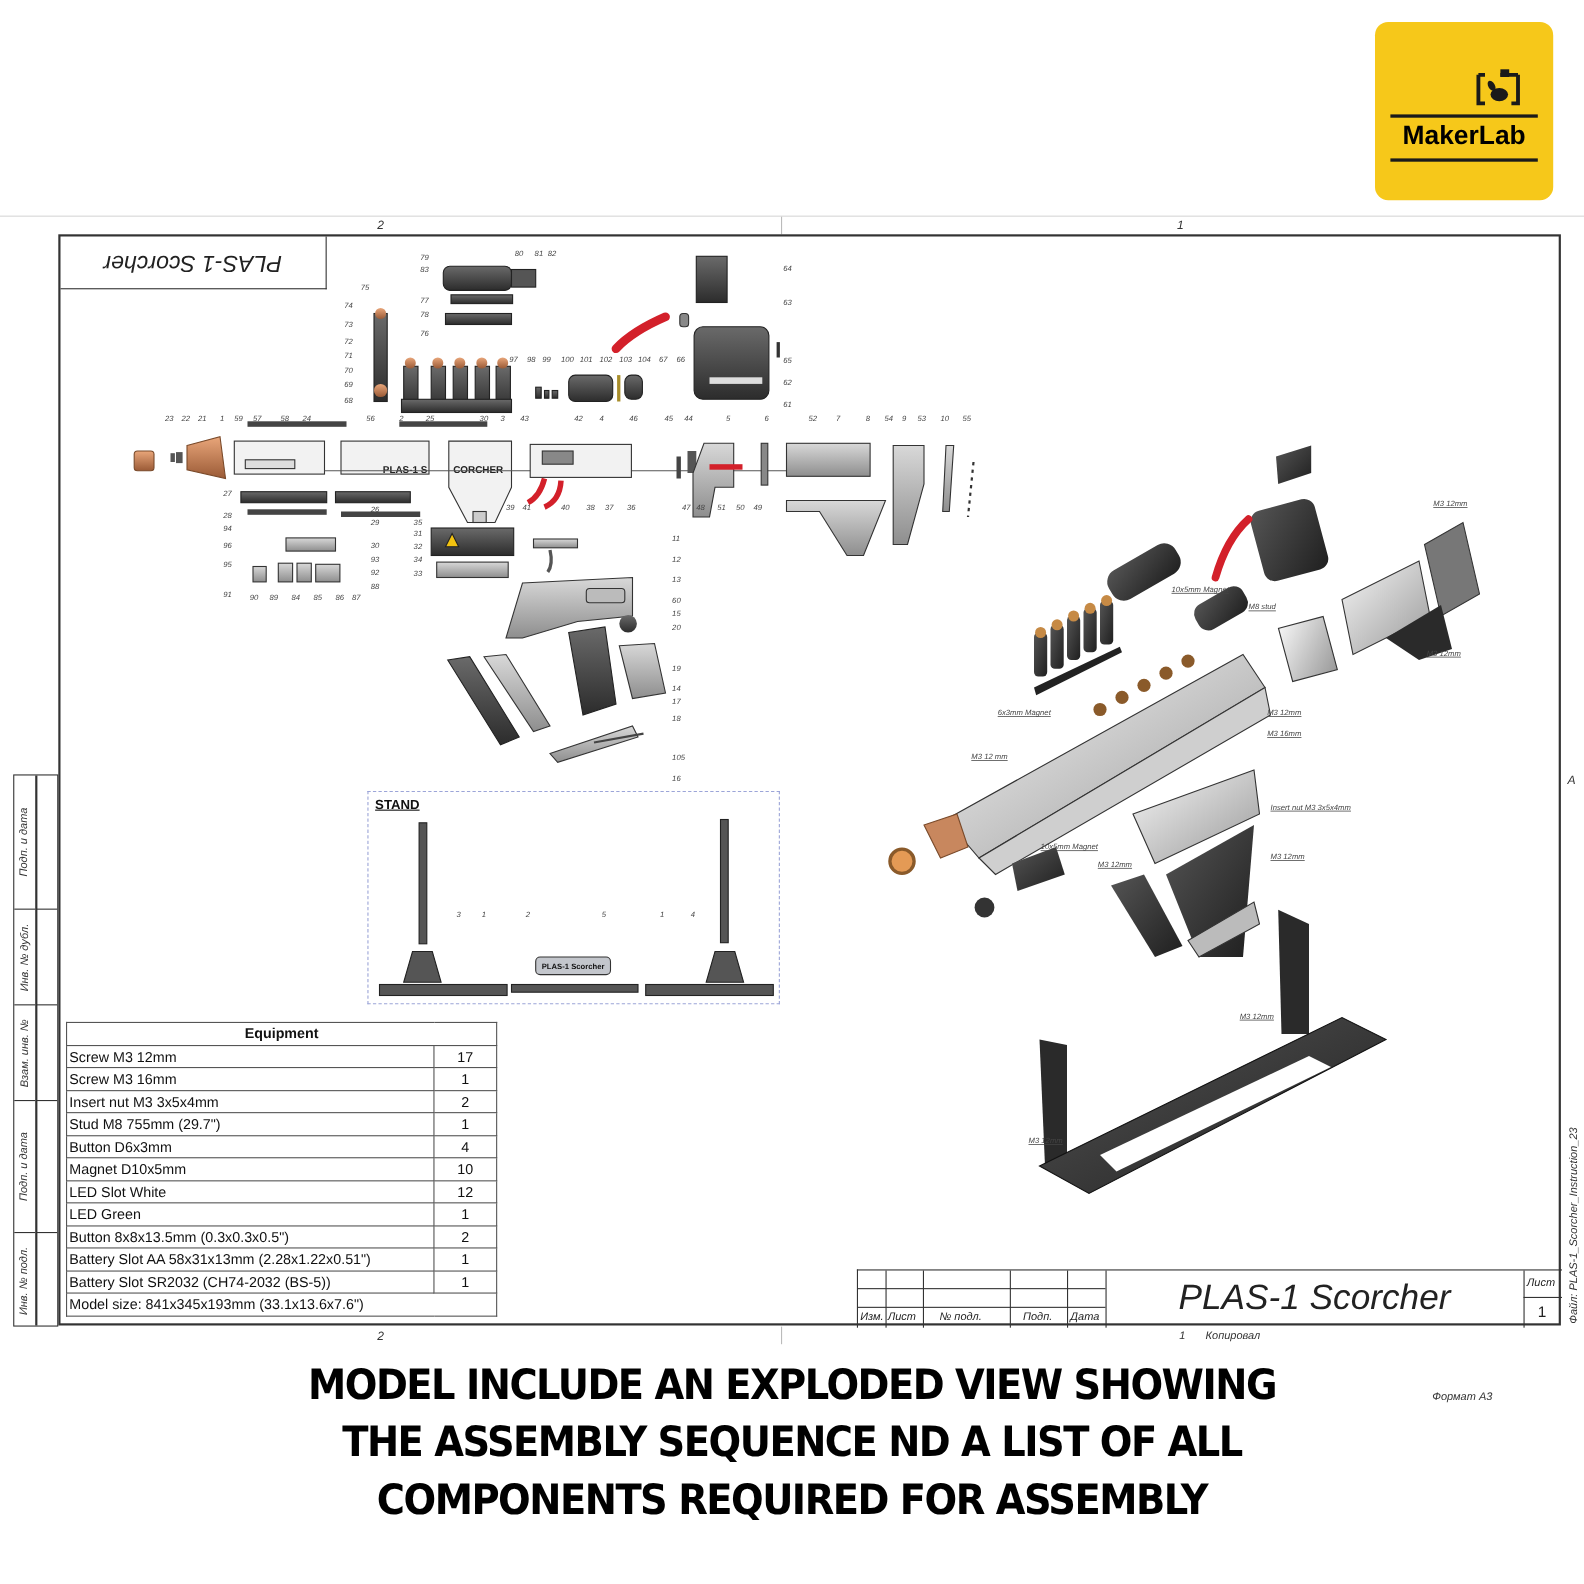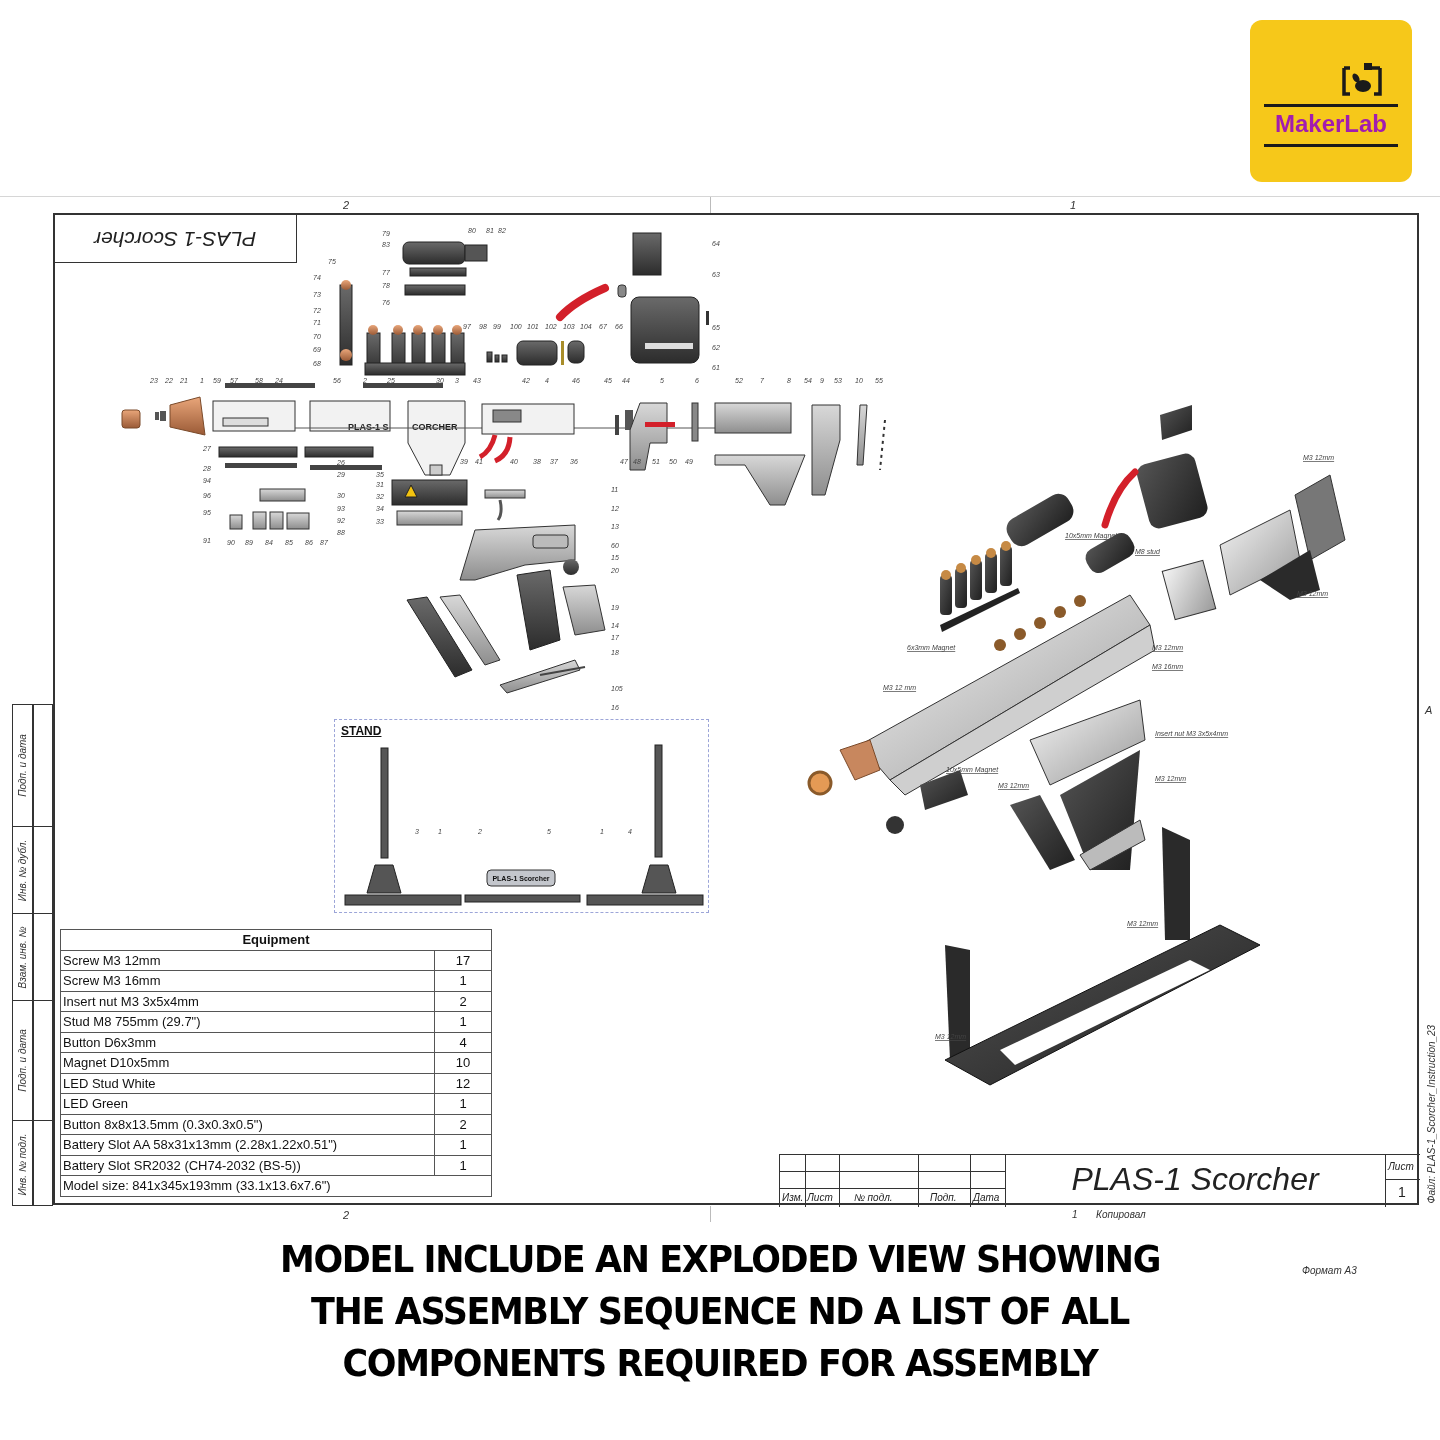--- a/index.html
+++ b/index.html
@@ -2,37 +2,37 @@
 <html><head>
 <meta charset="utf-8">
 <style>
   html,body{margin:0;padding:0;background:#fff;}
   body{width:1440px;height:1440px;position:relative;overflow:hidden;font-family:"Liberation Sans",sans-serif;color:#111;}
   .abs{position:absolute;}
   
   .logo{left:1250px;top:20px;width:162px;height:162px;background:#f6c81a;border-radius:12px;}
   .logo .lineA{position:absolute;left:14px;top:84px;width:134px;height:3px;background:#1a1a1a;}
   .logo .lineB{position:absolute;left:14px;top:124px;width:134px;height:3px;background:#1a1a1a;}
-  .logo .name{position:absolute;left:0;top:90px;width:162px;text-align:center;font-weight:bold;font-size:24px;color:#a21caf;}
+  .logo .name{position:absolute;left:0;top:90px;width:162px;text-align:center;font-weight:bold;font-size:24px;color:#000000;}
   .logo .ico{position:absolute;left:90px;top:40px;width:44px;height:38px;}
   
   .sheet-top{left:0;top:196px;width:1440px;height:1px;background:#d6d6d6;}
   .zone-label{font-style:italic;font-size:11px;color:#333;}
   .frame{left:53px;top:213px;width:1366px;height:992px;border:2px solid #333;box-sizing:border-box;}
   .zone-div{background:#bbb;width:1px;}
   .title-stamp{left:55px;top:215px;width:241px;height:47px;border-right:1.5px solid #333;border-bottom:1.5px solid #333;display:flex;align-items:center;justify-content:center;}
   .title-stamp span{font-style:italic;font-size:21px;transform:rotate(180deg);display:inline-block;color:#222;}
   
   .side{left:12px;top:704px;width:41px;height:502px;border:1.5px solid #333;box-sizing:border-box;}
   .side .col{position:absolute;left:19px;top:0;width:1.5px;height:100%;background:#333;}
   .side .cell{position:absolute;left:0;width:19px;border-bottom:1.5px solid #333;box-sizing:border-box;display:flex;align-items:center;justify-content:center;}
   .side .cell span{transform:rotate(-90deg);white-space:nowrap;font-style:italic;font-size:10px;color:#333;}
   .side .rcell{position:absolute;left:20px;width:19px;border-bottom:1.5px solid #333;box-sizing:border-box;}
   
-  .equip{left:60px;top:929px;width:432px;border-collapse:collapse;font-size:13px;}
+  .equip{left:60px;top:929px;width:392px;border-collapse:collapse;font-size:13px;}
   .equip td,.equip th{border:1px solid #555;padding:0 2px;height:19.5px;line-height:19px;}
   .equip th{font-weight:bold;text-align:center;font-size:13px;}
   .equip td.q{text-align:center;width:52px;}
   
   .tb{left:779px;top:1154px;width:640px;height:52px;border-top:1.5px solid #333;border-left:1.5px solid #333;}
   .tb .v{position:absolute;top:0;width:1px;height:100%;background:#333;}
   .tb .h{position:absolute;height:1px;background:#333;}
   .tb .lbl{position:absolute;font-style:italic;font-size:10px;color:#222;}
   .tb .ttl{position:absolute;left:225px;top:6px;width:380px;text-align:center;font-style:italic;font-size:32px;color:#222;}
   .below{font-style:italic;font-size:10px;color:#333;}
@@ -447,21 +447,21 @@
       </tr>
   <tr>
         <td>Button D6x3mm</td>
         <td class="q">4</td>
       </tr>
   <tr>
         <td>Magnet D10x5mm</td>
         <td class="q">10</td>
       </tr>
   <tr>
-        <td>LED Stud White</td>
+        <td>LED Slot White</td>
         <td class="q">12</td>
       </tr>
   <tr>
         <td>LED Green</td>
         <td class="q">1</td>
       </tr>
   <tr>
         <td>Button 8x8x13.5mm (0.3x0.3x0.5")</td>
         <td class="q">2</td>
       </tr>

